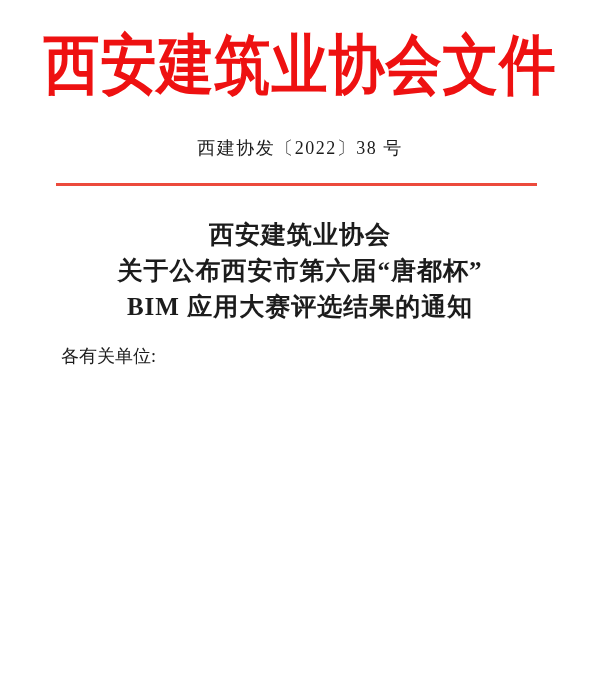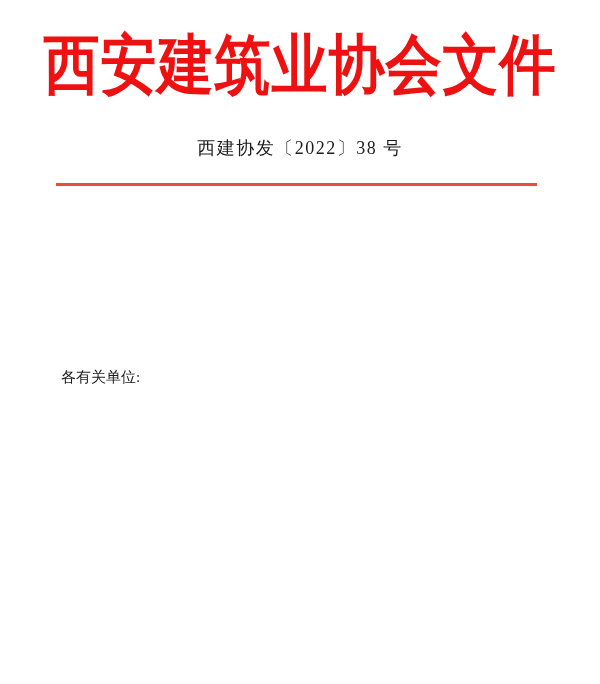--- a/index.html
+++ b/index.html
@@ -50,23 +50,23 @@
     top:217px;left:0;right:0;
     text-align:center;
     font-size:25px;
     font-weight:bold;
     line-height:36px;
     letter-spacing:1px;
     color:var(--text-black,#1c1c1c);
   }
   .doc-body{
     position:absolute;
-    top:360px;left:61px;
+    top:339px;left:61px;
     width:477px;
-    font-size:15px;
+    font-size:18px;
     line-height:34.6px;
     color:var(--text-black,#1c1c1c);
   }
   .salutation{
     text-align:left;
   }
   .paragraph{
     text-indent:2em;
     text-align:justify;
     text-align-last:left;
@@ -76,18 +76,23 @@
 <body>
 
 <div class="page">
 
   <div class="org-title">西安建筑业协会文件</div>
 
   <div class="doc-number">西建协发〔2022〕38 号</div>
 
   <div class="red-divider"></div>
 
+  <div class="doc-title">
+    <div>西安建筑业协会</div>
+    <div>关于公布西安市第六届“唐都杯”</div>
+    <div>BIM 应用大赛评选结果的通知</div>
+  </div>
 
   <div class="doc-body">
     <div class="salutation">各有关单位:</div>
   </div>
 
 </div>
 
 </body></html>

